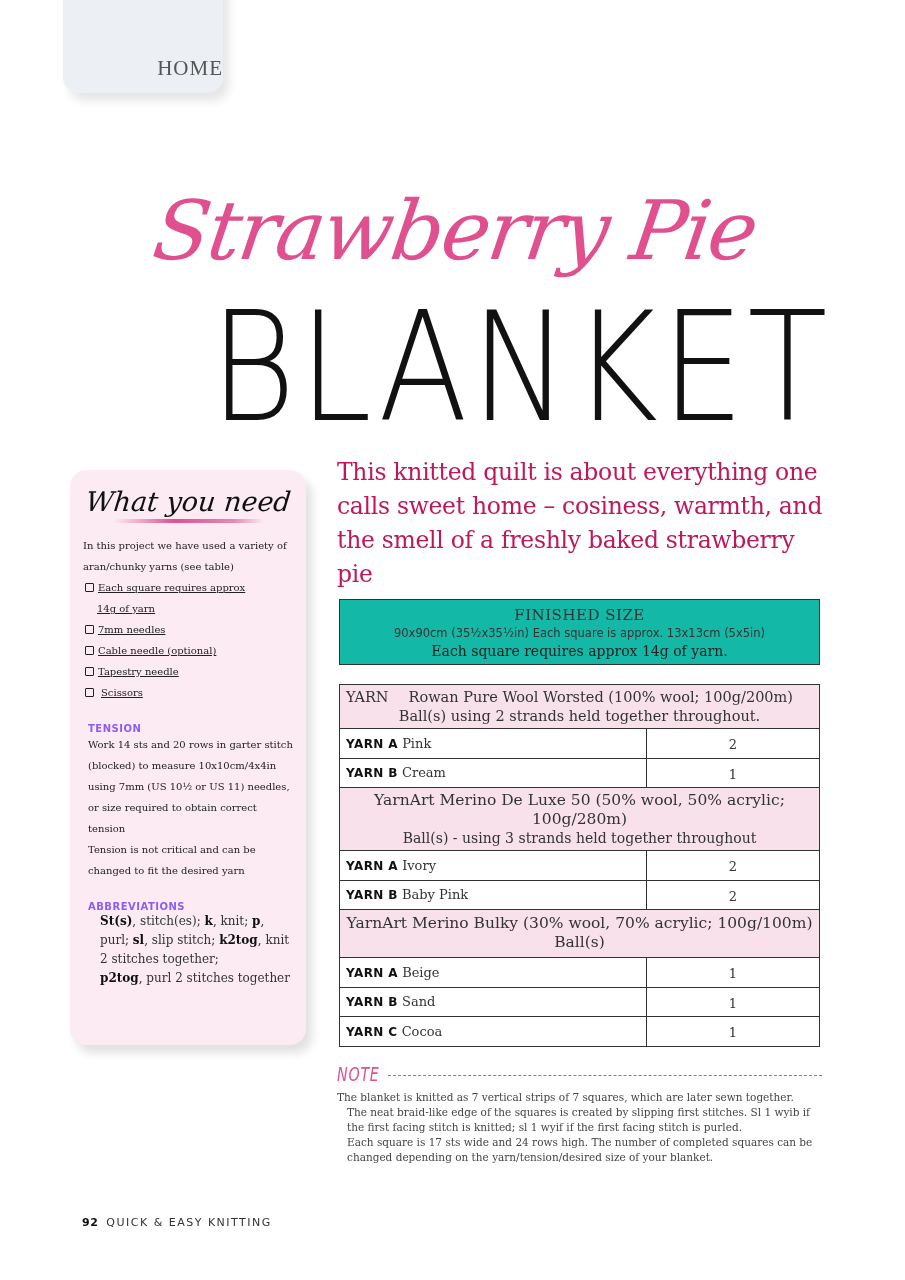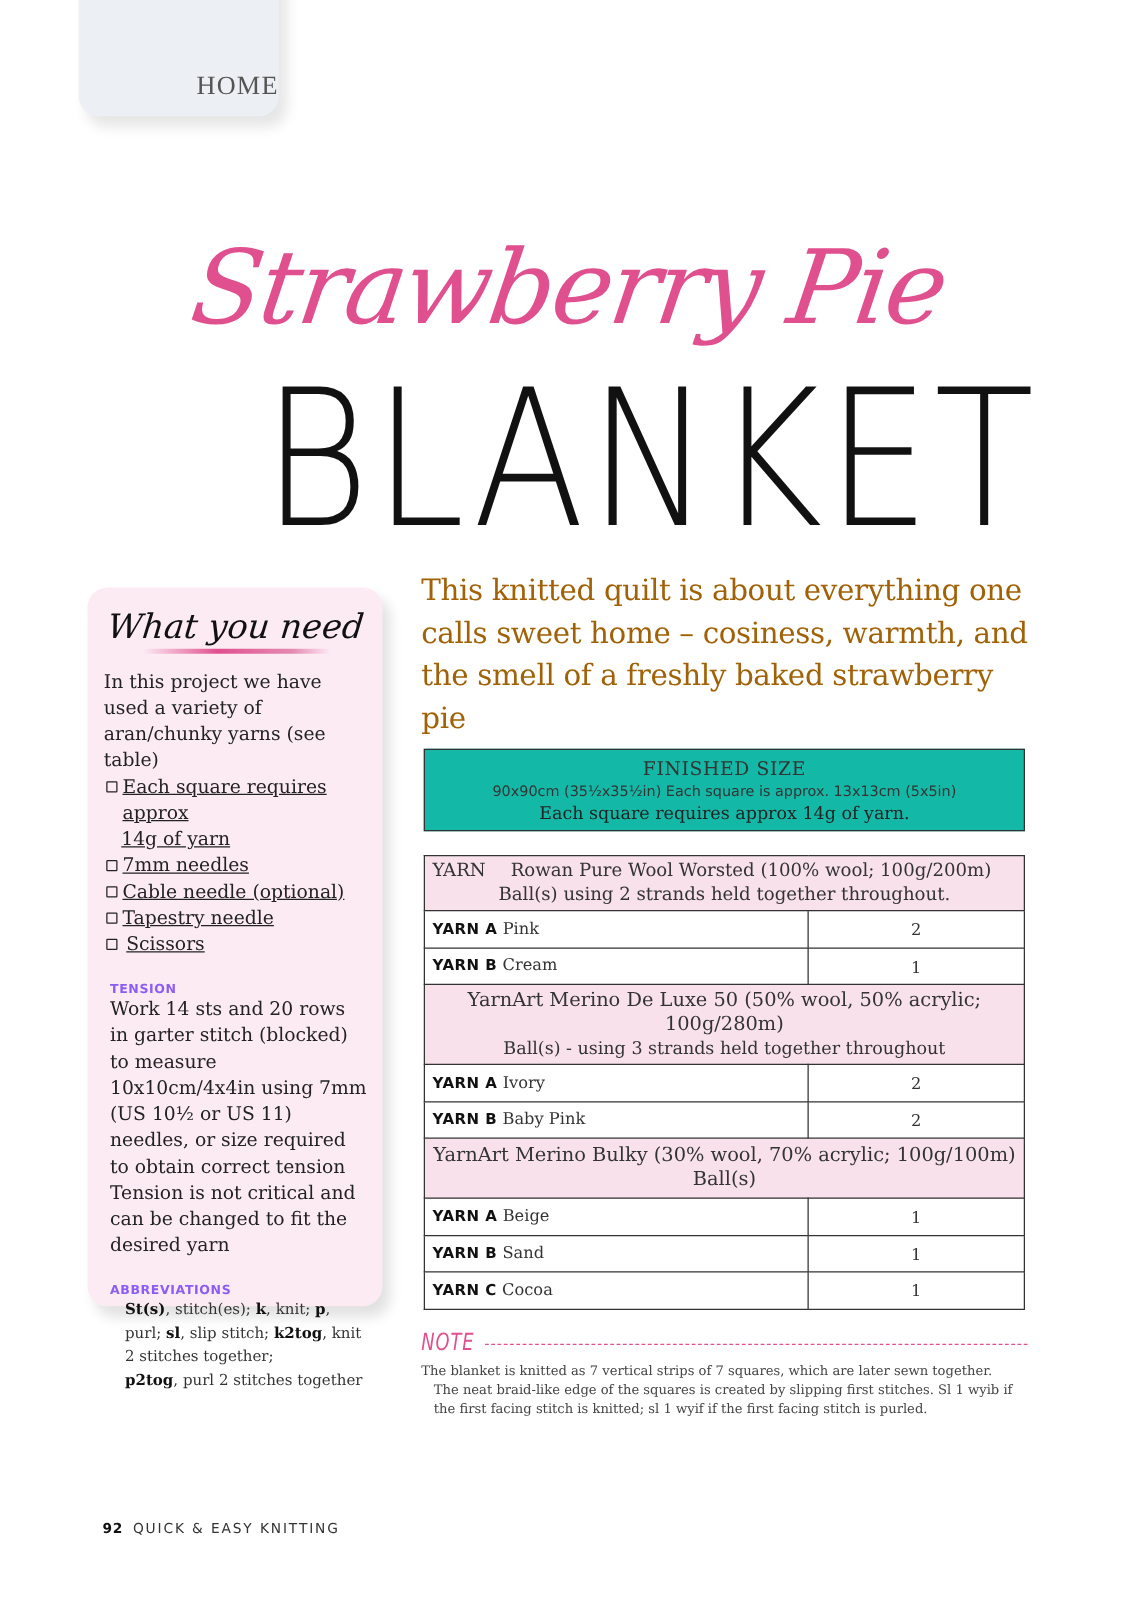--- a/index.html
+++ b/index.html
@@ -40,41 +40,41 @@
     font-family: "DejaVu Serif", serif; font-style: italic; font-weight: normal;
     font-size: 27px; text-align: center; color: #111; transform: skewX(-6deg);
     margin-top: 2px;
   }
   .sidebar .swash {
     display: block; height: 4px; width: 150px; margin: 2px auto 12px;
     background: linear-gradient(90deg, rgba(224,80,143,0), #e0508f 40%, #e58ab2 80%, rgba(224,80,143,0));
     border-radius: 2px;
   }
   .sidebar p, .sidebar li {
-    font-family: "DejaVu Serif", serif; font-size: 15px; line-height: 21px; color: #222;
+    font-family: "DejaVu Serif", serif; font-size: 10px; line-height: 21px; color: #222;
   }
   .sidebar ul { list-style: none; margin-top: 0; }
   .sidebar li { display: flex; text-decoration: underline; }
   .sidebar li .box {
     display: inline-block; width: 9px; height: 9px; border: 1.5px solid #222;
     border-radius: 1px; margin: 6px 4px 0 2px; flex: 0 0 auto;
   }
   .sidebar li.indent { padding-left: 14px; }
   .sidebar h3 {
     font-family: "DejaVu Sans", sans-serif; font-size: 10px; font-weight: 600;
     color: #8b5cf6; letter-spacing: 0.5px; margin-top: 20px; margin-left: 5px;
   }
   .sidebar .tension p { margin-left: 5px; }
   .sidebar .abbr { margin-left: 17px; font-size: 12px; line-height: 19px; color: #333; }
   .sidebar .abbr b { color: #111; }
 
   .intro {
     position: absolute; left: 337px; top: 455px; width: 490px;
     font-family: "DejaVu Serif", serif; font-size: 23.5px; line-height: 34px;
-    color: #a16207; font-weight: 300; letter-spacing: -0.3px;
+    color: #be185d; font-weight: 300; letter-spacing: -0.3px;
   }
 
   .finished {
     position: absolute; left: 339px; top: 599px; width: 481px; height: 66px;
     background: #14b8a6; border: 1.3px solid #333; text-align: center; padding-top: 6px;
   }
   .finished .fs-title { font-family: "DejaVu Serif", serif; font-size: 15px; color: #333; letter-spacing: 0.5px; line-height: 18px; }
   .finished .fs-line1 { font-family: "DejaVu Sans", sans-serif; font-size: 11.5px; color: #333; line-height: 19px; }
   .finished .fs-line2 { font-family: "DejaVu Serif", serif; font-size: 14px; color: #222; line-height: 16px; }
 
@@ -225,19 +225,20 @@
   </table>
 
 <div class="note">
   <div class="note-head">
     <span class="note-label">NOTE</span>
     <span class="dash"></span>
   </div>
   <div class="note-body">
     <p>The blanket is knitted as 7 vertical strips of 7 squares, which are later sewn together.</p>
     <p class="ind">The neat braid-like edge of the squares is created by slipping first stitches. Sl 1 wyib if the first facing stitch is knitted; sl 1 wyif if the first facing stitch is purled.</p>
+    <p class="ind">Each square is 17 sts wide and 24 rows high. The number of completed squares can be changed depending on the yarn/tension/desired size of your blanket.</p>
   </div>
 </div>
 
 <div class="footer">
   <b>92</b>
   <span>QUICK &amp; EASY KNITTING</span>
 </div>
 
 </body></html>

